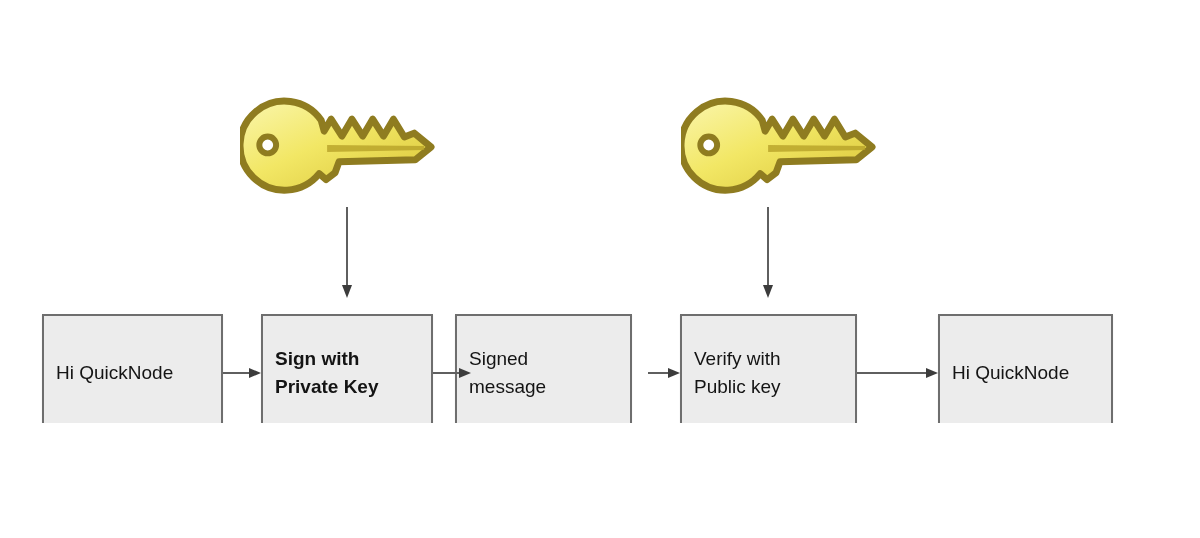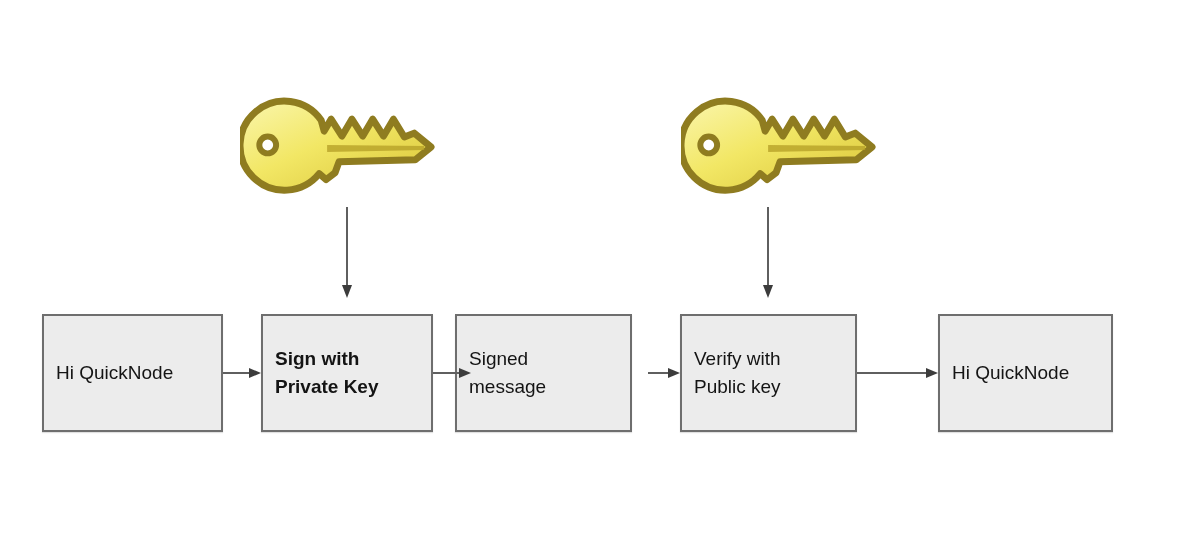--- a/index.html
+++ b/index.html
@@ -1,19 +1,19 @@
 <!DOCTYPE html>
 <html><head>
 <meta charset="utf-8">
 <style>
   html, body { margin: 0; padding: 0; background: #ffffff; }
   .canvas {
     position: relative;
     width: 1200px;
-    height: 538px;
+    height: 423px;
     background: #ffffff;
     overflow: hidden;
     font-family: "Liberation Sans", "DejaVu Sans", sans-serif;
     border-radius: 15px;
   }
   .node {
     position: absolute;
     top: 314px;
     height: 118px;
     background: #ececec;

